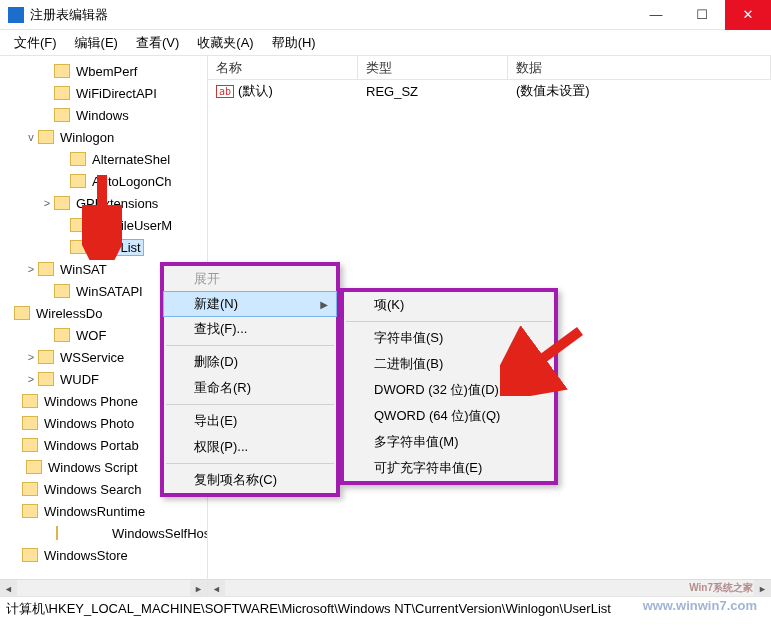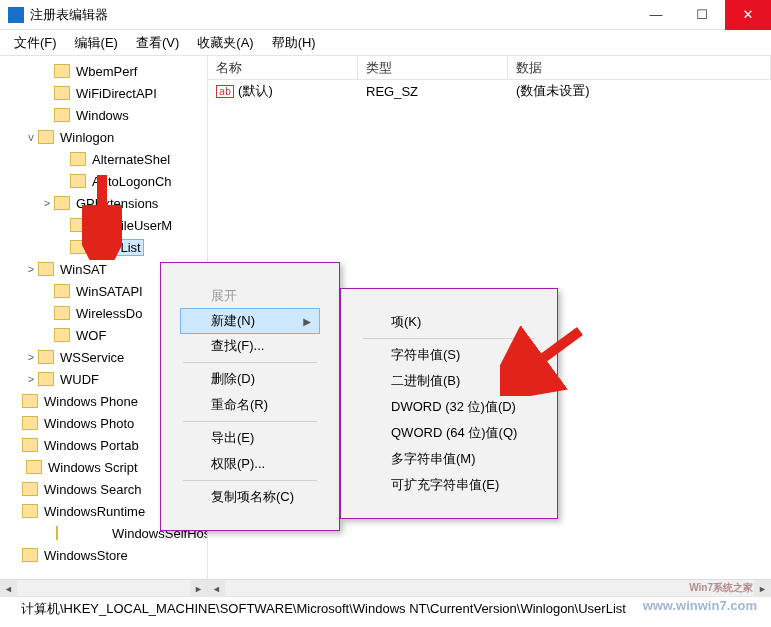--- a/index.html
+++ b/index.html
@@ -24,24 +24,24 @@
 .tree-row.sel .label { background: #cde8ff; border: 1px solid #7ab7e8; padding: 0 2px; }
 .tree-row .label { padding: 0 2px; }
 
 .list { flex: 1; position: relative; }
 .list-header { display: flex; height: 24px; border-bottom: 1px solid #e5e5e5; }
 .list-header .col { padding: 3px 8px; border-right: 1px solid #e5e5e5; color: #333; }
 .list-row { display: flex; height: 22px; align-items: center; }
 .list-row .cell { padding: 0 8px; }
 .list-row .cell.name::before { content: "ab"; background:#fff; border:1px solid #c33; color:#c33; font-size:10px; padding:0 2px; margin-right:4px; font-family:monospace; }
 
-.statusbar { height: 24px; border-top: 1px solid #e5e5e5; display: flex; align-items: center; padding-left: 15px; }
+.statusbar { height: 24px; border-top: 1px solid #e5e5e5; display: flex; align-items: center; }
 .statusbar .path { padding: 0 6px; white-space: nowrap; overflow: hidden; }
 
-.ctxmenu { position: absolute; background: #f2f2f2; border: 1px solid #a21caf; box-shadow: 3px 3px 6px rgba(0,0,0,0.25); padding: 20px; }
+.ctxmenu { position: absolute; background: #f2f2f2; border: 4px solid #a21caf; box-shadow: 3px 3px 6px rgba(0,0,0,0.25); padding: 0; }
 .ctxmenu .row { height: 26px; display: flex; align-items: center; padding: 0 28px 0 30px; white-space: nowrap; position: relative; }
 .ctxmenu .row.disabled { color: #9a9a9a; }
 .ctxmenu .row.hov { background: #cde8ff; border: 1px solid #7ab7e8; margin: -1px; }
 .ctxmenu .row .arrow { position: absolute; right: 8px; font-size: 10px; color: #555; }
 .ctxmenu .sep { height: 1px; background: #d0d0d0; margin: 3px 2px; }
 
 .arrow-annot { position: absolute; pointer-events: none; }
 .watermark { position: absolute; right: 10px; bottom: 10px; font-size: 22px; font-weight: bold; color: rgba(50,90,160,0.45); text-shadow: 1px 1px 0 rgba(255,255,255,0.6); pointer-events:none; }
 .watermark2 { position: absolute; right: 18px; bottom: 32px; font-size: 10px; font-weight: bold; color: rgba(120,40,40,0.5); pointer-events:none; }
 
@@ -120,21 +120,21 @@
       <div class="tree-row" style="padding-left: 24px;">
         <span class="exp">&gt;</span>
         <span class="fold"></span>
         <span class="label">WinSAT</span>
       </div>
       <div class="tree-row" style="padding-left: 40px;">
         <span class="exp"></span>
         <span class="fold"></span>
         <span class="label">WinSATAPI</span>
       </div>
-      <div class="tree-row" style="padding-left: 40px;">
+      <div class="tree-row" style="">
         <span class="exp"></span>
         <span class="fold"></span>
         <span class="label">WirelessDo</span>
       </div>
       <div class="tree-row" style="padding-left: 40px; text-align: right;">
         <span class="exp"></span>
         <span class="fold"></span>
         <span class="label">WOF</span>
       </div>
       <div class="tree-row" style="padding-left: 24px;">

